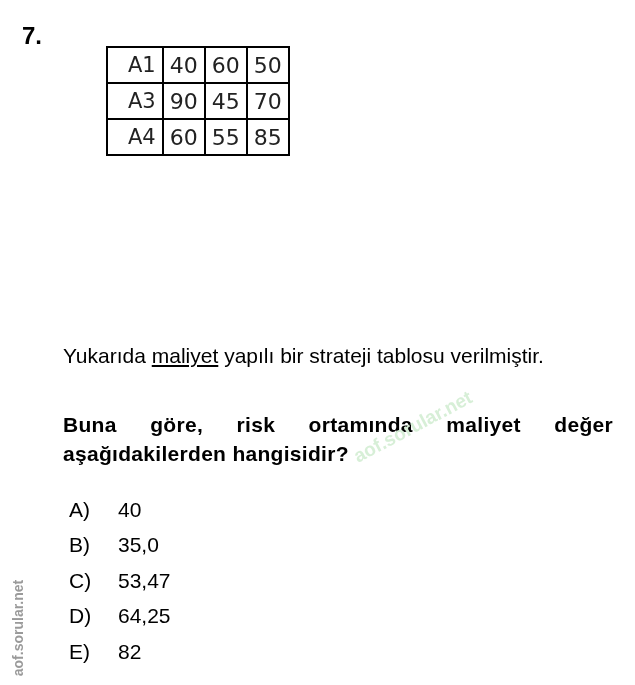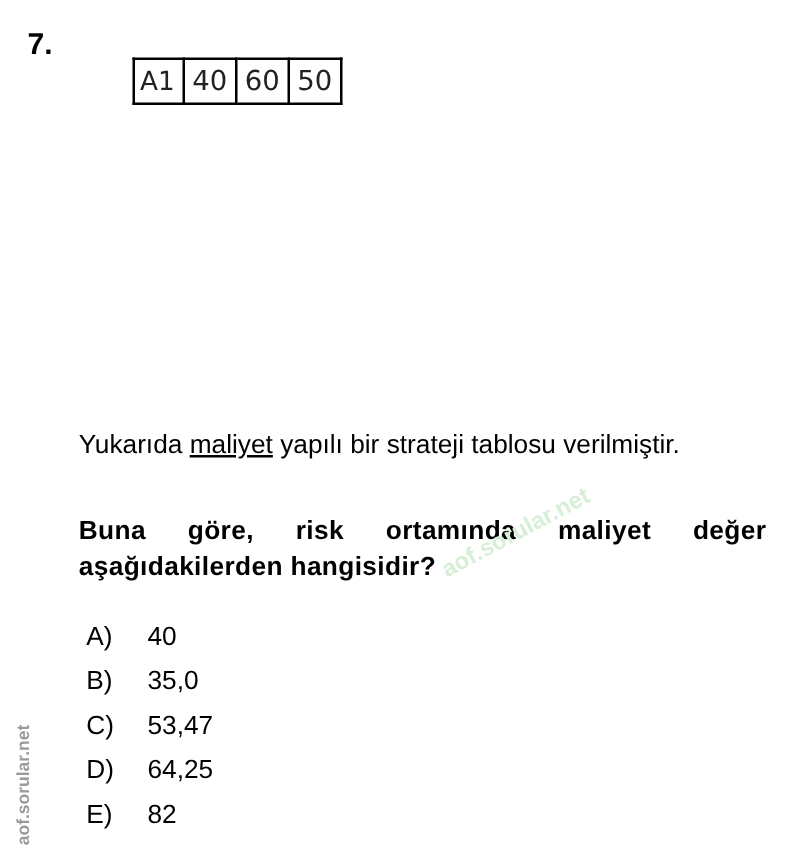--- a/index.html
+++ b/index.html
@@ -2,21 +2,21 @@
 <html><head>
 <meta charset="utf-8">
 <style>
   html, body { margin:0; padding:0; background:#ffffff; }
   body { width:635px; height:685px; position:relative; overflow:hidden; font-family:"Liberation Sans", sans-serif; color:#000; }
   .qnum { position:absolute; left:22px; top:22px; font-size:24px; font-weight:bold; }
   table.st { position:absolute; left:106px; top:46px; border-collapse:collapse; font-family:"DejaVu Sans", sans-serif; font-size:19px; color:#222; }
   table.st td, table.st th { border:2px solid #000; padding:0 6px; }
   table.st th { font-weight:normal; height:88px; text-align:center; line-height:32px; vertical-align:bottom; padding-bottom:2px; }
   table.st td { height:34px; text-align:right; }
-  table.st td.rl { text-align:left; font-size:21px; padding-left:4px; }
+  table.st td.rl { text-align:left; font-size:21px; padding-left:20px; }
   table.st td.num { font-size:22px; }
   .c0 { width:62px; }
   .c1 { width:117px; }
   .c2 { width:115px; }
   .c3 { width:124px; }
   .prompt { position:absolute; left:63px; top:341px; width:550px; font-size:21px; line-height:29px; text-align:justify; text-align-last:left; }
   .prompt u { text-decoration:underline; }
   .stem { position:absolute; left:63px; top:410px; width:550px; font-size:21px; font-weight:bold; line-height:29px; letter-spacing:0.3px; text-align:justify; }
   .options { position:absolute; left:69px; top:492px; font-size:21px; }
   .opt { height:35.5px; display:flex; align-items:center; }
@@ -30,20 +30,32 @@
 
 <div class="qnum">7.</div>
 
 <table class="st">
   <tbody>
   <tr>
     <td class="rl">A1</td>
     <td class="num">40</td>
     <td class="num">60</td>
     <td class="num">50</td>
+  </tr>
+  <tr>
+    <td class="rl">A3</td>
+    <td class="num">90</td>
+    <td class="num">45</td>
+    <td class="num">70</td>
+  </tr>
+  <tr>
+    <td class="rl">A4</td>
+    <td class="num">60</td>
+    <td class="num">55</td>
+    <td class="num">85</td>
   </tr>
 </tbody>
   </table>
 
 <div class="prompt">
   <span>Yukarıda</span>
   <u>maliyet</u>
   <span>yapılı bir strateji tablosu verilmiştir.</span>
 </div>
 

